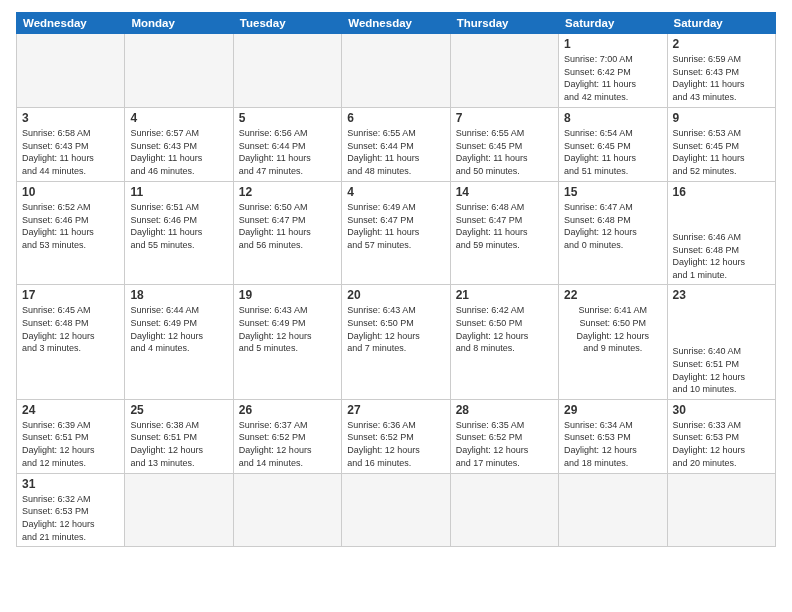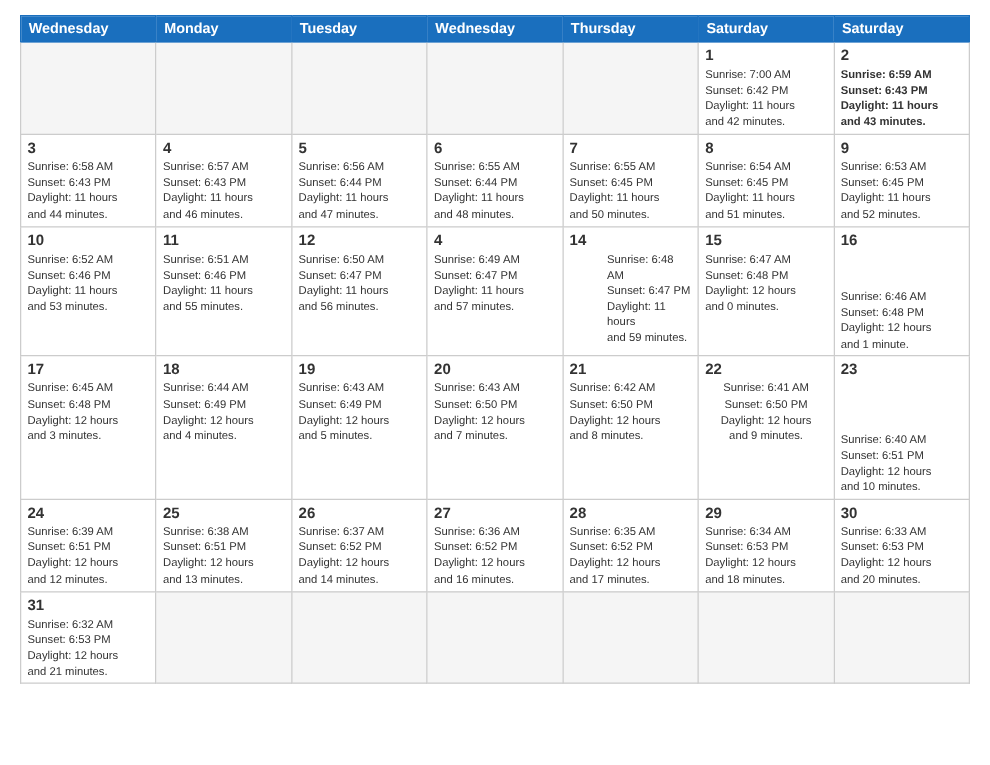--- a/index.html
+++ b/index.html
@@ -120,21 +120,21 @@
           <td class="empty"></td>
           <td>
             <span class="day-num">1</span>
             <div class="day-info" style="white-space: pre-line;">Sunrise: 7:00 AM
 Sunset: 6:42 PM
 Daylight: 11 hours
 and 42 minutes.</div>
           </td>
           <td>
             <span class="day-num">2</span>
-            <div class="day-info" style="white-space: pre-line; font-weight: bold;">Sunrise: 6:59 AM
+            <div class="day-info" style="white-space: pre-line;">Sunrise: 6:59 AM
 Sunset: 6:43 PM
 Daylight: 11 hours
 and 43 minutes.</div>
           </td>
         </tr>
         <tr>
           <td>
             <span class="day-num">3</span>
             <div class="day-info" style="white-space: pre-line;">Sunrise: 6:58 AM
 Sunset: 6:43 PM
@@ -208,21 +208,21 @@
           </td>
           <td>
             <span class="day-num">4</span>
             <div class="day-info" style="white-space: pre-line;">Sunrise: 6:49 AM
 Sunset: 6:47 PM
 Daylight: 11 hours
 and 57 minutes.</div>
           </td>
           <td>
             <span class="day-num">14</span>
-            <div class="day-info" style="white-space: pre-line; margin-left: 30px;">Sunrise: 6:48 AM
+            <div class="day-info" style="white-space: pre-line;">Sunrise: 6:48 AM
 Sunset: 6:47 PM
 Daylight: 11 hours
 and 59 minutes.</div>
           </td>
           <td>
             <span class="day-num">15</span>
             <div class="day-info" style="white-space: pre-line;">Sunrise: 6:47 AM
 Sunset: 6:48 PM
 Daylight: 12 hours
 and 0 minutes.</div>

